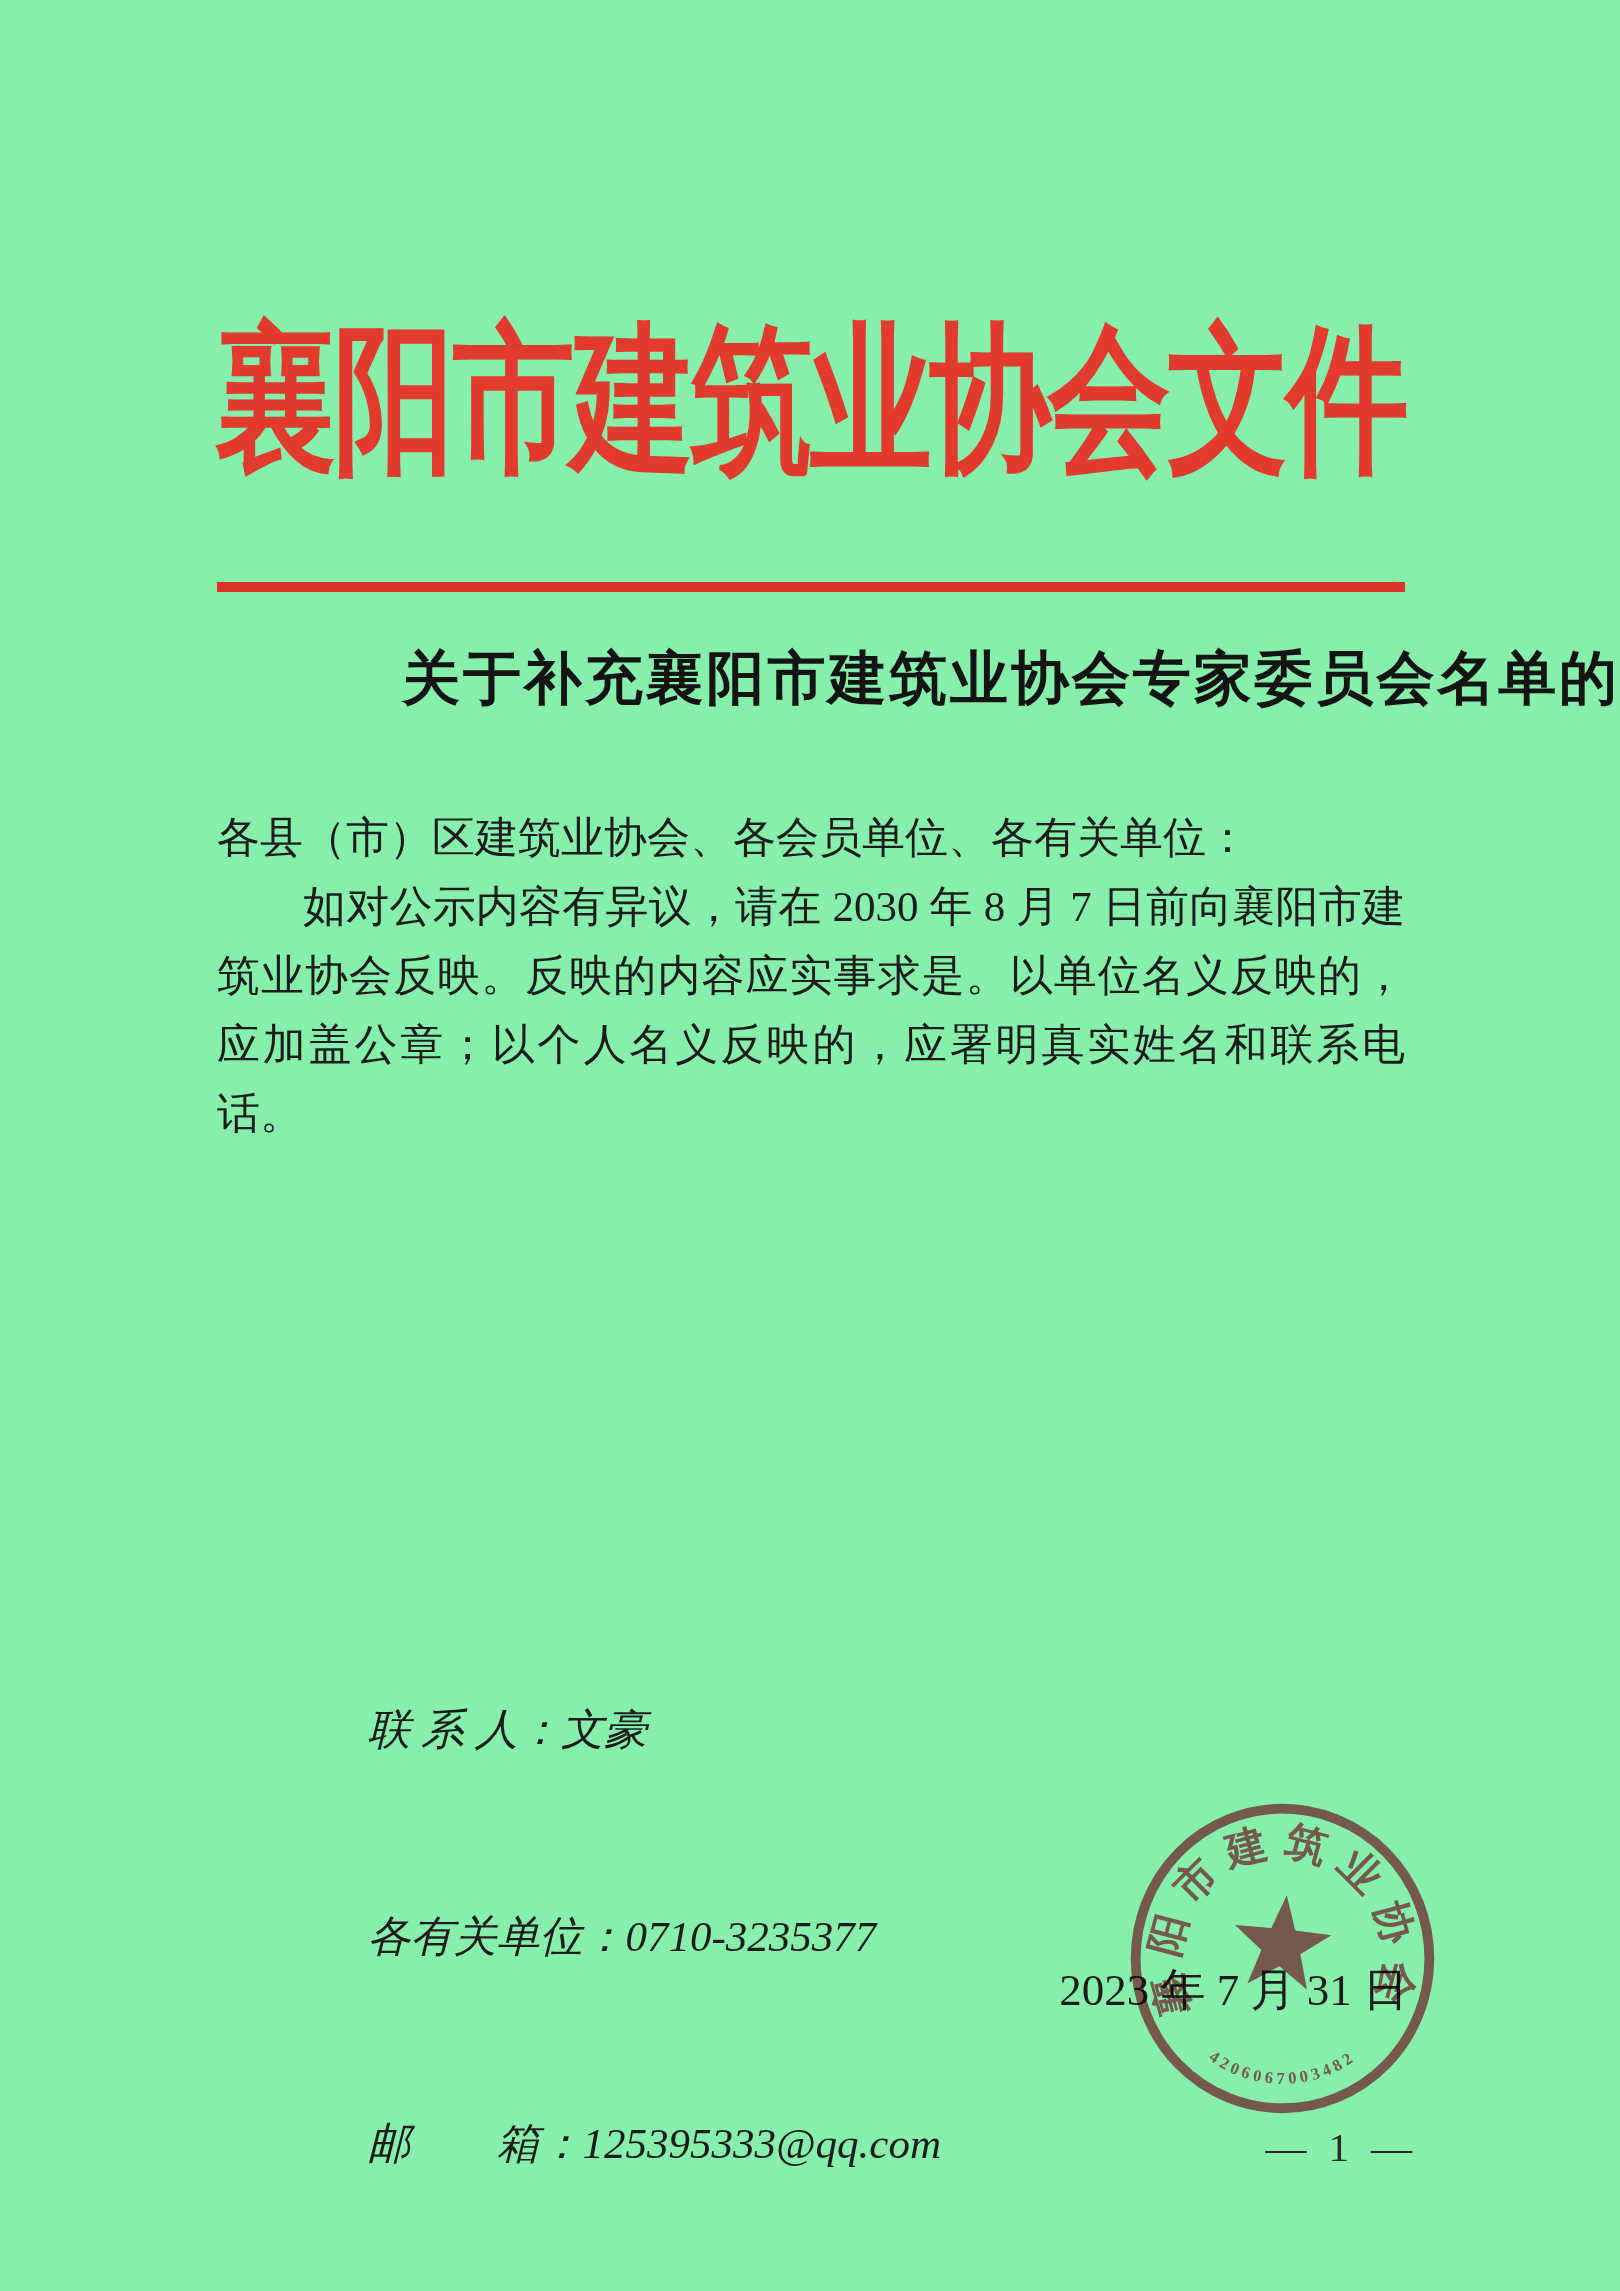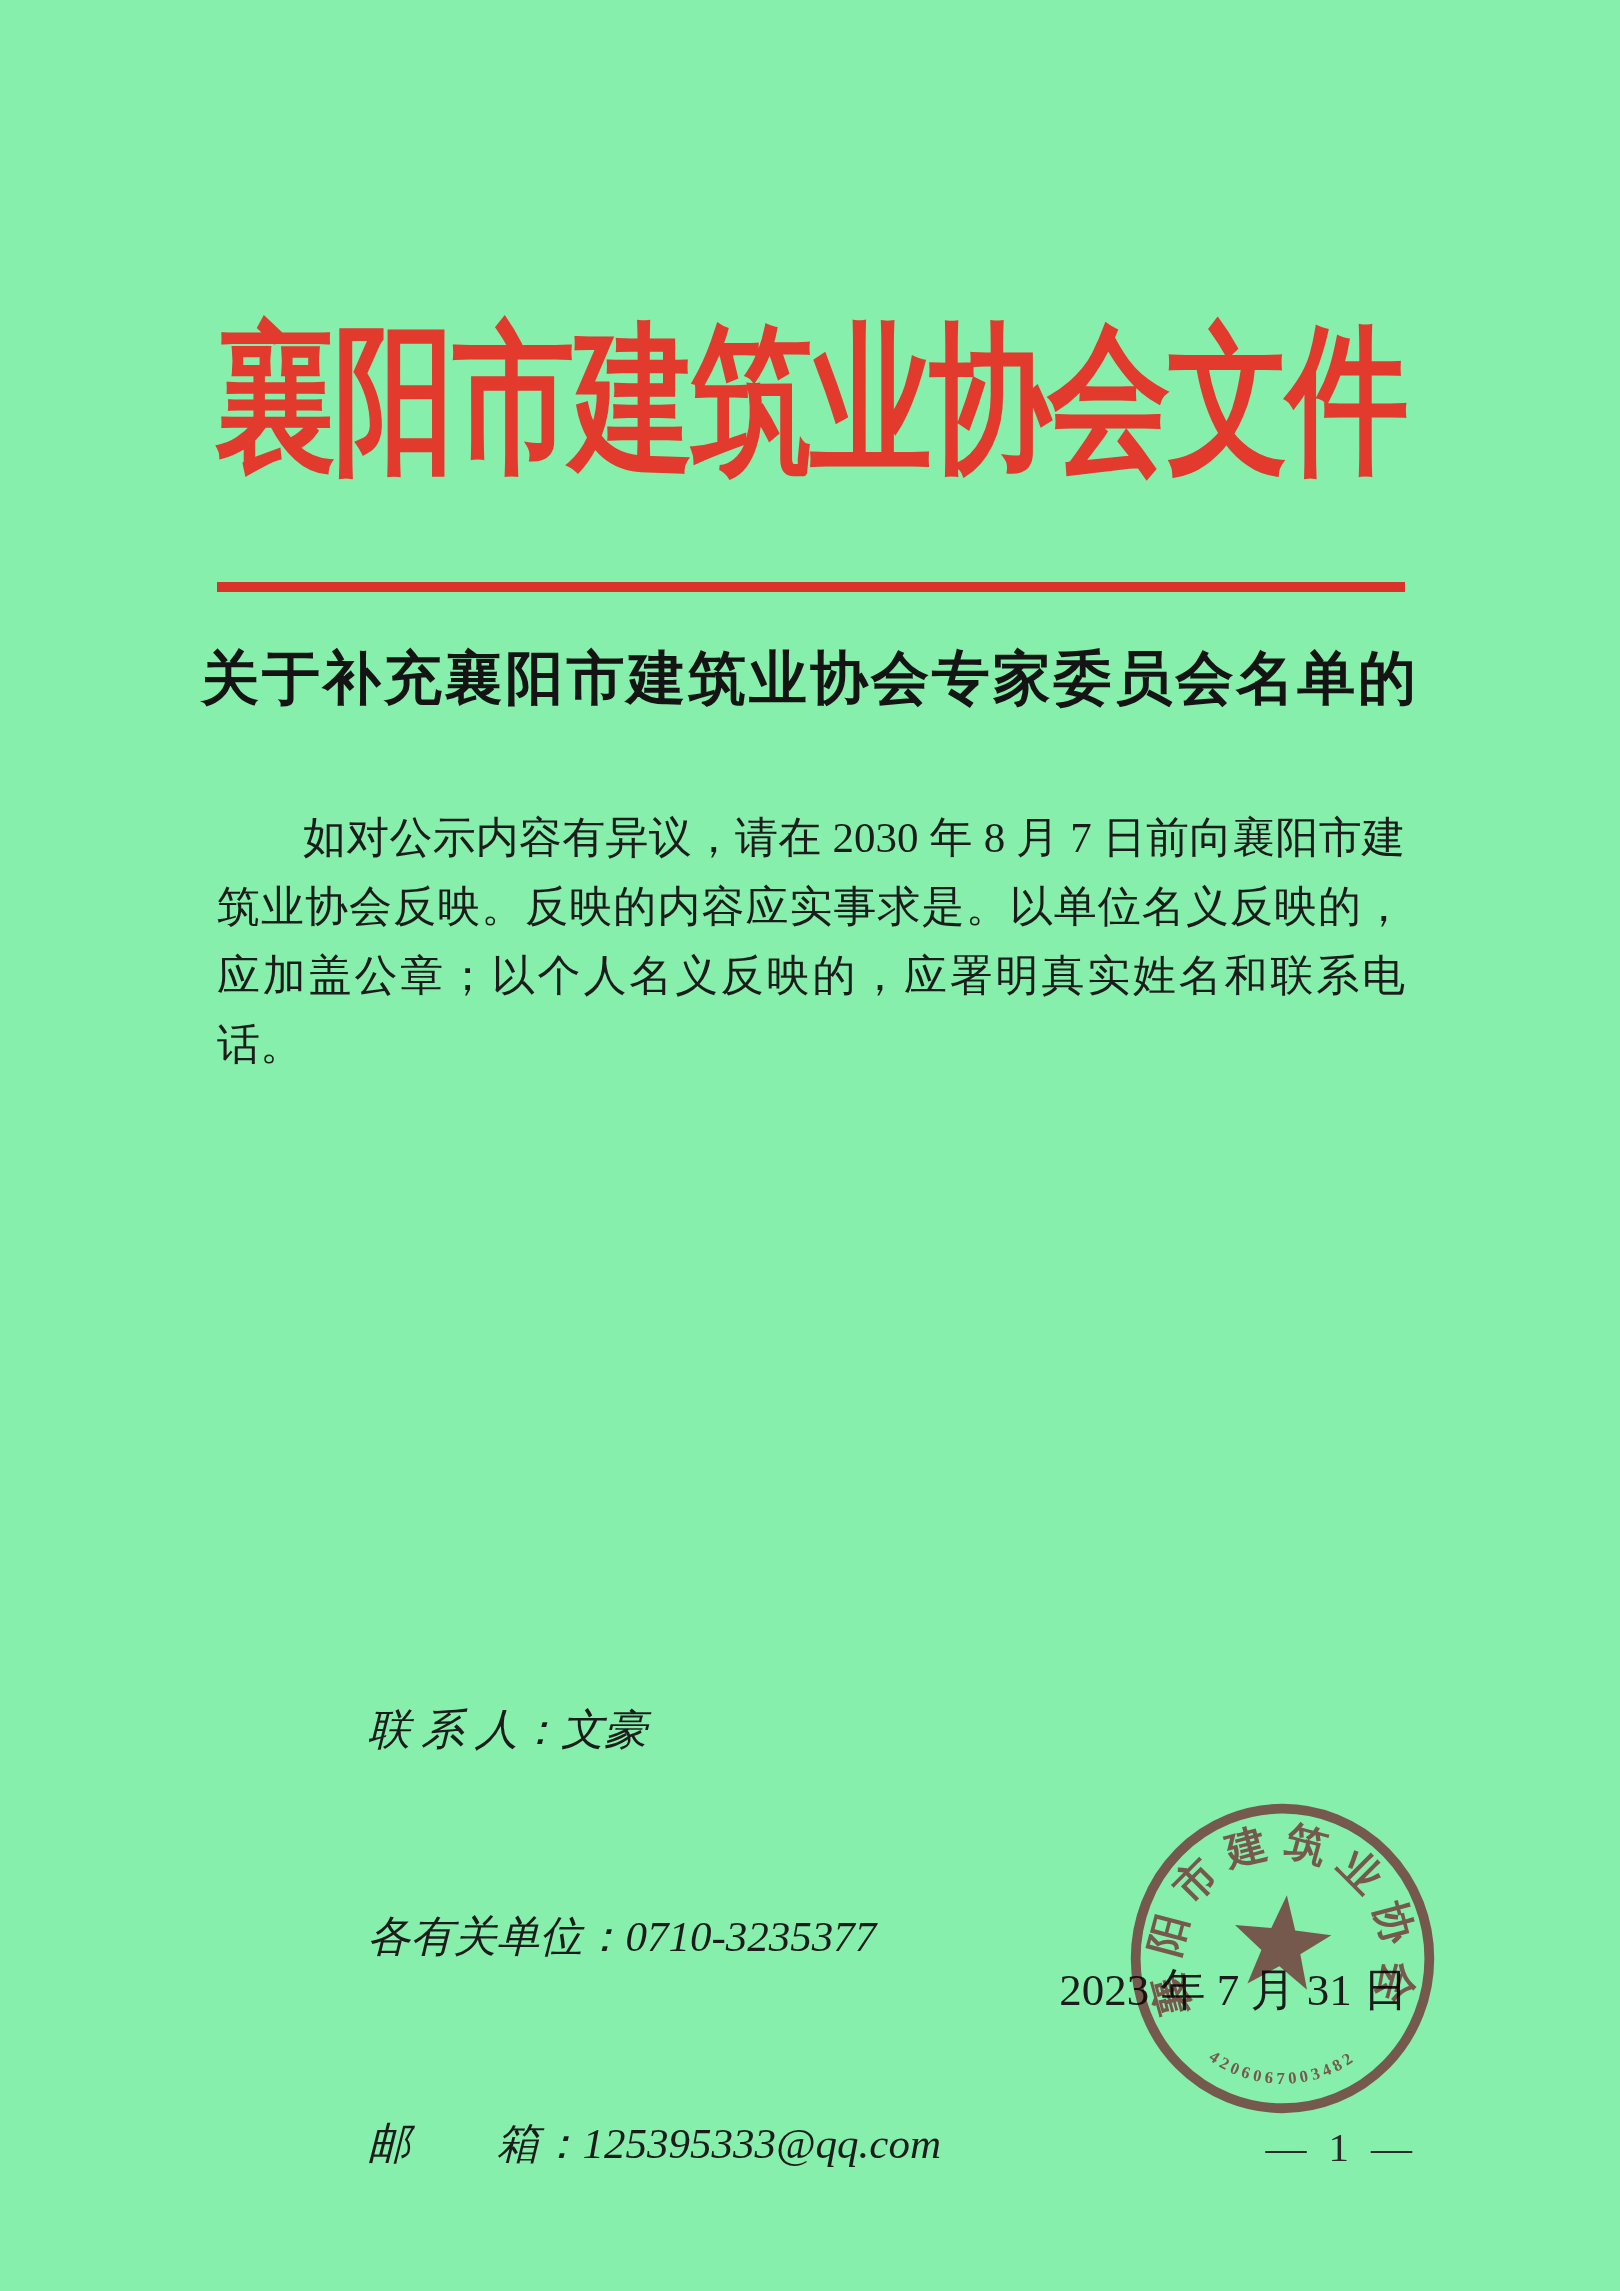--- a/index.html
+++ b/index.html
@@ -23,21 +23,21 @@
     transform-origin:center top;
     white-space:nowrap;
   }
   .red-line{
     position:absolute;top:582px;left:217px;
     width:1188px;height:9.8px;
     background:#da342a;
   }
   .doc-title{
     position:absolute;top:642px;left:0;width:1620px;
-    text-align:center;
+    text-align:right;
     font-weight:bold;
     font-size:58px;line-height:74px;
     letter-spacing:2.9px;
     color:#141414;
   }
   .doc-title .t2{letter-spacing:21.6px;}
   .body-text{
     position:absolute;top:803px;left:217px;width:1188px;
     font-size:43px;line-height:69px;
     text-align:justify;
@@ -86,20 +86,21 @@
 
   <div class="letterhead">襄阳市建筑业协会文件</div>
 
   <div class="red-line"></div>
 
   <div class="doc-title">
     <div class="t1">关于补充襄阳市建筑业协会专家委员会名单的</div>
   </div>
 
   <div class="body-text">
+    <p>各县（市）区建筑业协会、各会员单位、各有关单位：</p>
     <p class="indent">如对公示内容有异议，请在 2030 年 8 月 7 日前向襄阳市建筑业协会反映。反映的内容应实事求是。以单位名义反映的，应加盖公章；以个人名义反映的，应署明真实姓名和联系电话。</p>
   </div>
 
   <div class="contacts">
     <div class="contact-row">
       <span>联 系 人：</span><span>文豪</span>
     </div>
     <div class="contact-row">
       <span>各有关单位：</span><span>0710-3235377</span>
     </div>

